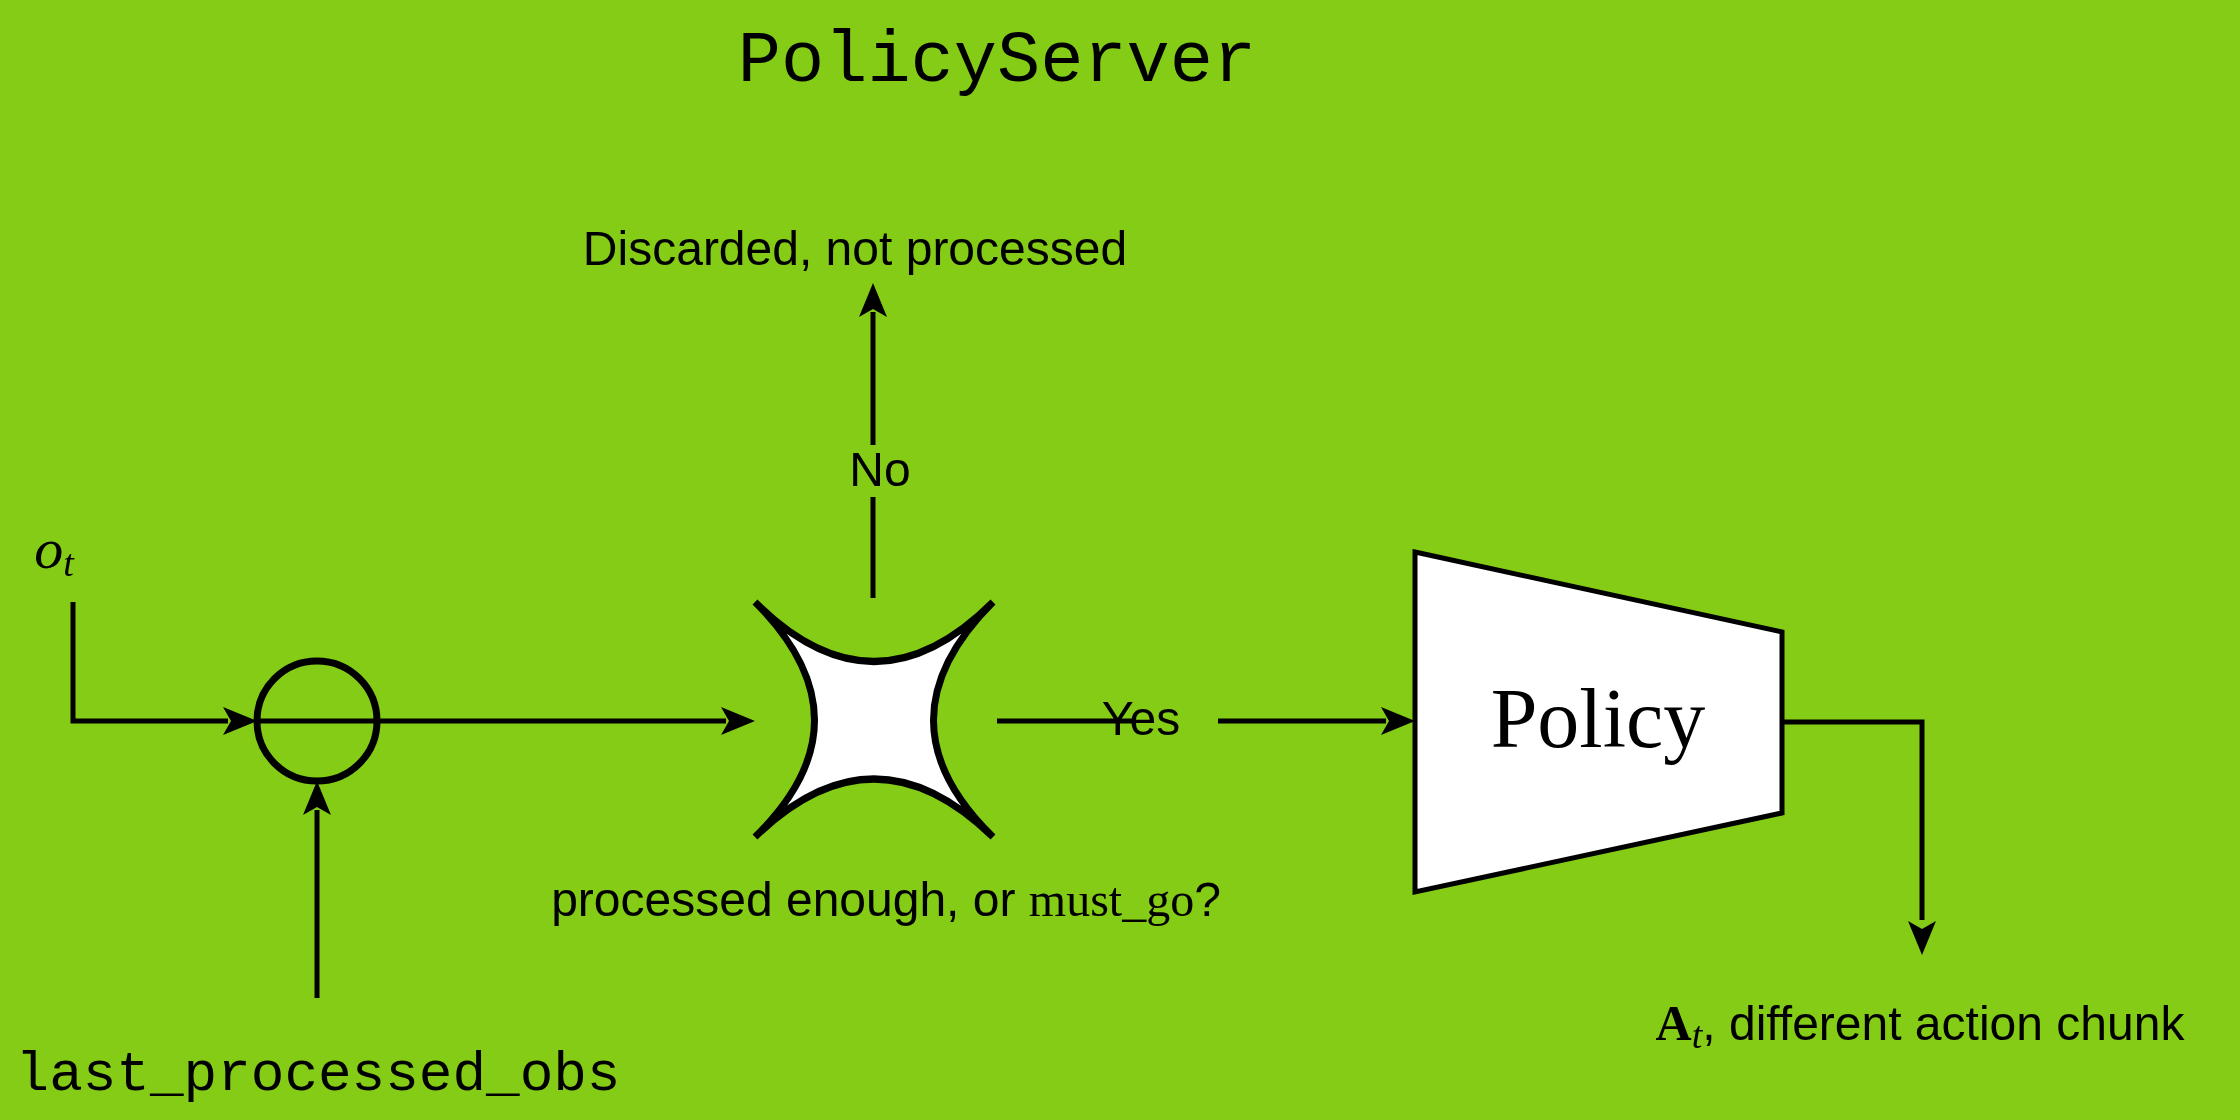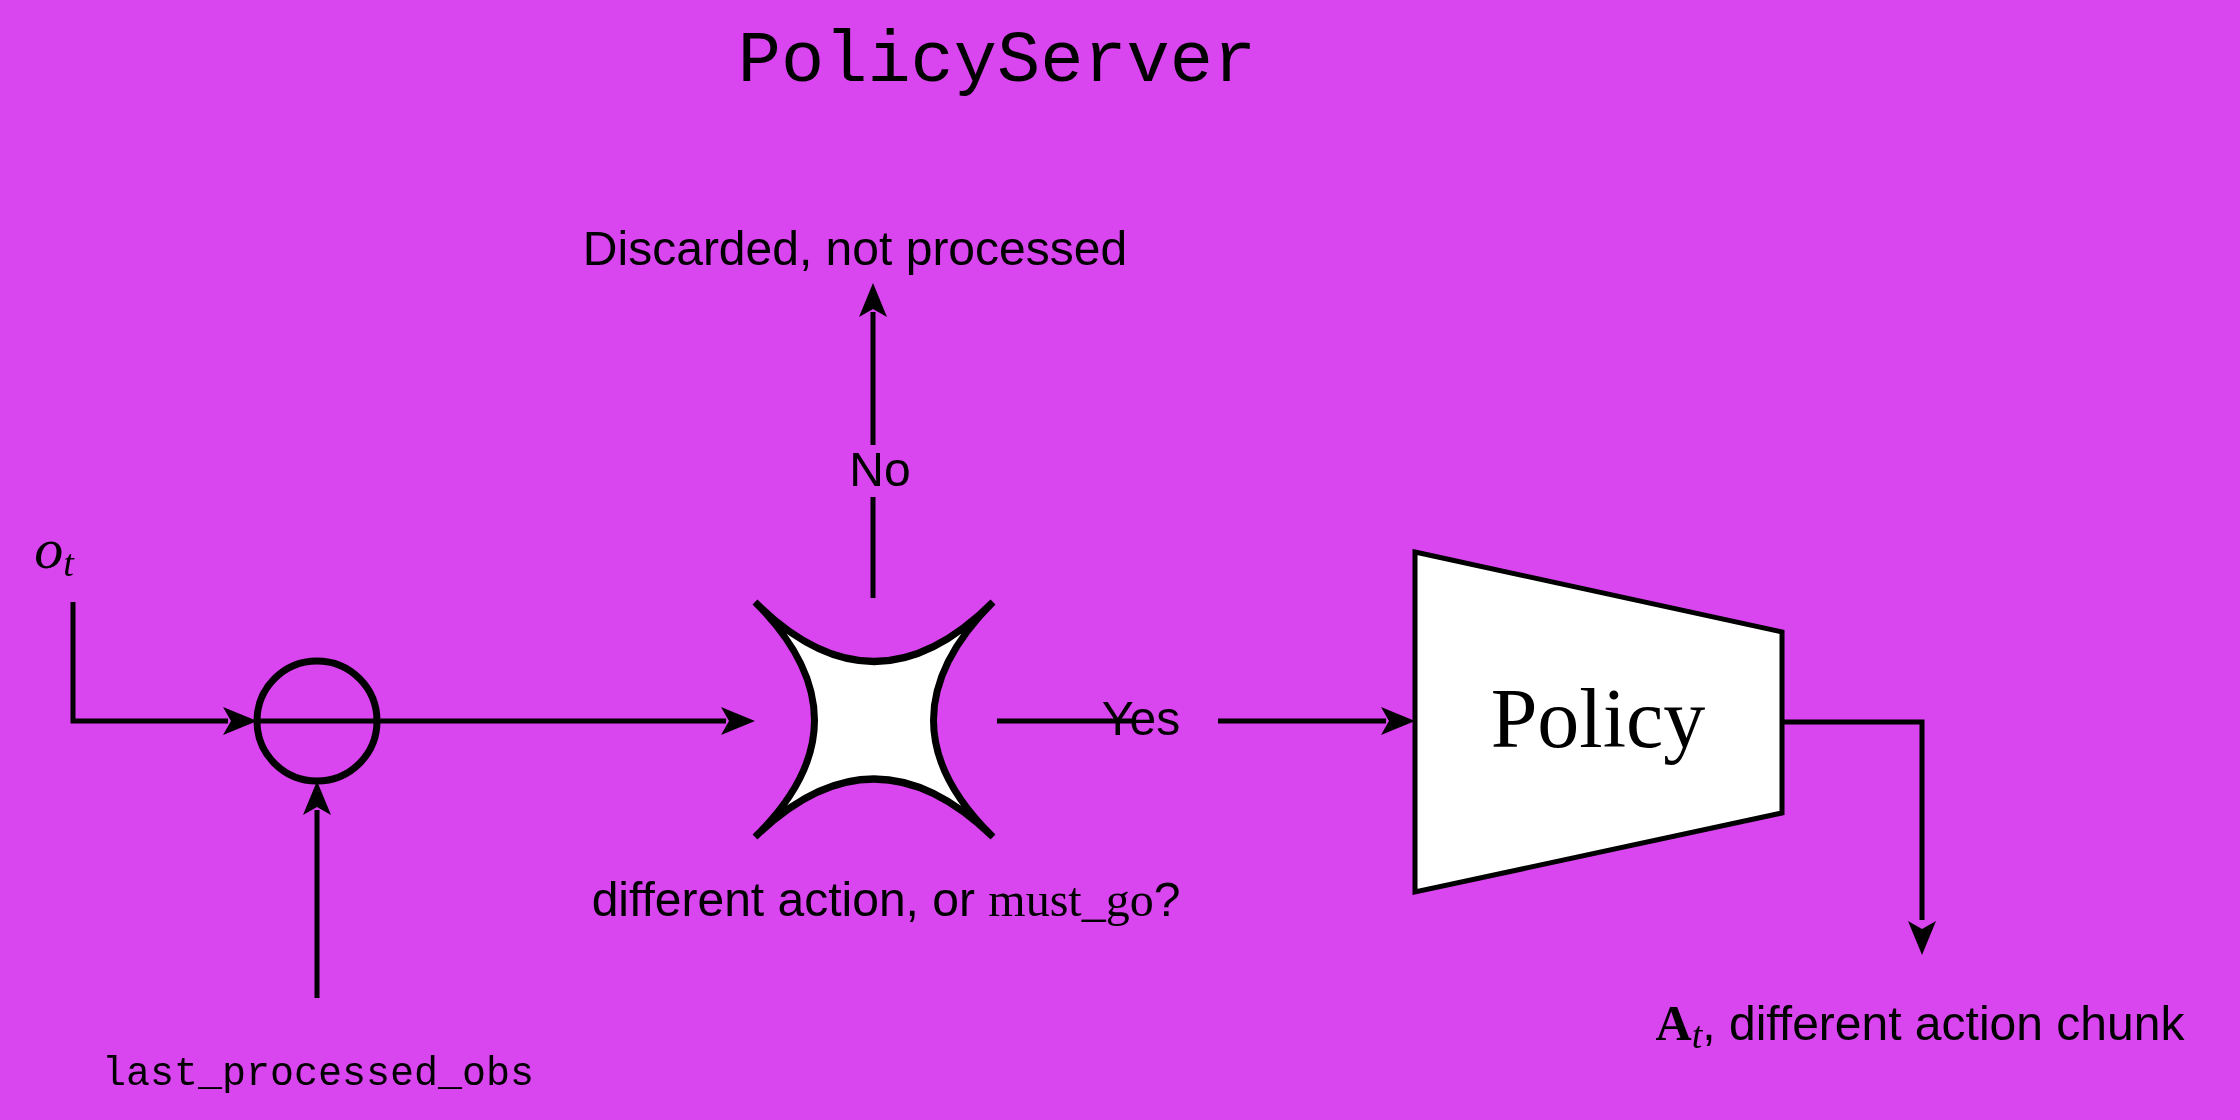--- a/index.html
+++ b/index.html
@@ -1,20 +1,20 @@
 <!DOCTYPE html>
 <html><head>
 <meta charset="utf-8">
 <style>
   html,body{margin:0;padding:0;background:#ffffff;}
-  .canvas{position:relative;width:2240px;height:1120px;background:#d946ef;overflow:hidden;}
+  .canvas{position:relative;width:2240px;height:1120px;background:#84cc16;overflow:hidden;}
   .layer{position:absolute;left:0;top:0;width:2240px;height:1120px;}
   .lbl{position:absolute;transform:translate(-50%,-50%);white-space:nowrap;color:#000;line-height:1;}
   .sans{font-family:"Liberation Sans",sans-serif;font-size:48px;}
-  .mono{font-family:"Liberation Mono",monospace;font-size:40px;}
+  .mono{font-family:"Liberation Mono",monospace;font-size:56px;}
   .title{font-family:"Liberation Mono",monospace;font-size:72px;letter-spacing:0;}
   .policy-text{font-family:Liberation Serif, serif;font-size:84px;}
   .math-var{font-family:"Liberation Serif",serif;font-style:italic;font-size:58px;}
   .math-bold{font-family:"Liberation Serif",serif;font-weight:bold;font-style:normal;font-size:50px;}
   .math-sub{font-family:"Liberation Serif",serif;font-style:italic;font-size:38px;vertical-align:-0.22em;line-height:0;}
   .code{font-family:Liberation Serif, serif;font-size:48px;}
   #title{left:997px;top:62px;}
   #discarded{left:855px;top:217px;margin-top:32px;}
   #no{left:880px;top:470px;}
   #obs{left:54px;top:549px;}
@@ -64,19 +64,19 @@
   <div id="discarded" class="lbl sans">Discarded, not processed</div>
 
   <div id="no" class="lbl sans">No</div>
 
   <div id="obs" class="lbl"><span class="math-var">o</span><sub class="math-sub">t</sub></div>
 
   <div id="yes" class="lbl sans">Yes</div>
 
   <div id="policy" class="lbl policy-text">Policy</div>
 
-  <div id="question" class="lbl sans"><span>different action, or </span><span class="code">must_go</span><span>?</span></div>
+  <div id="question" class="lbl sans"><span>processed enough, or </span><span class="code">must_go</span><span>?</span></div>
 
   <div id="lastobs" class="lbl mono">last_processed_obs</div>
 
   <div id="action" class="lbl sans"><span class="math-bold">A</span><sub class="math-sub">t</sub><span>, different action chunk</span></div>
 
 </div>
 
 </body></html>

